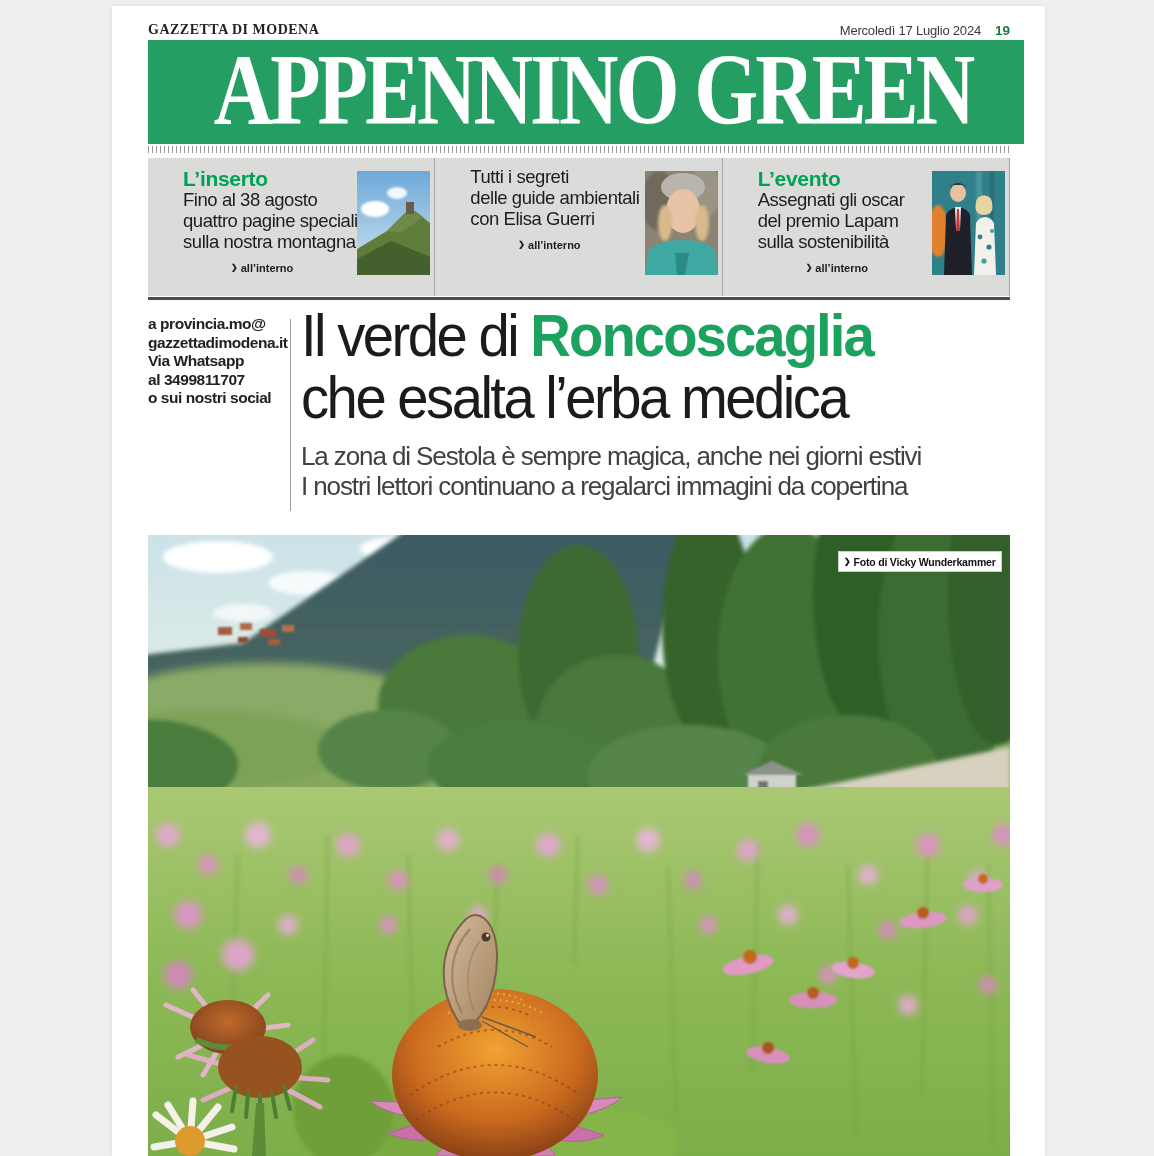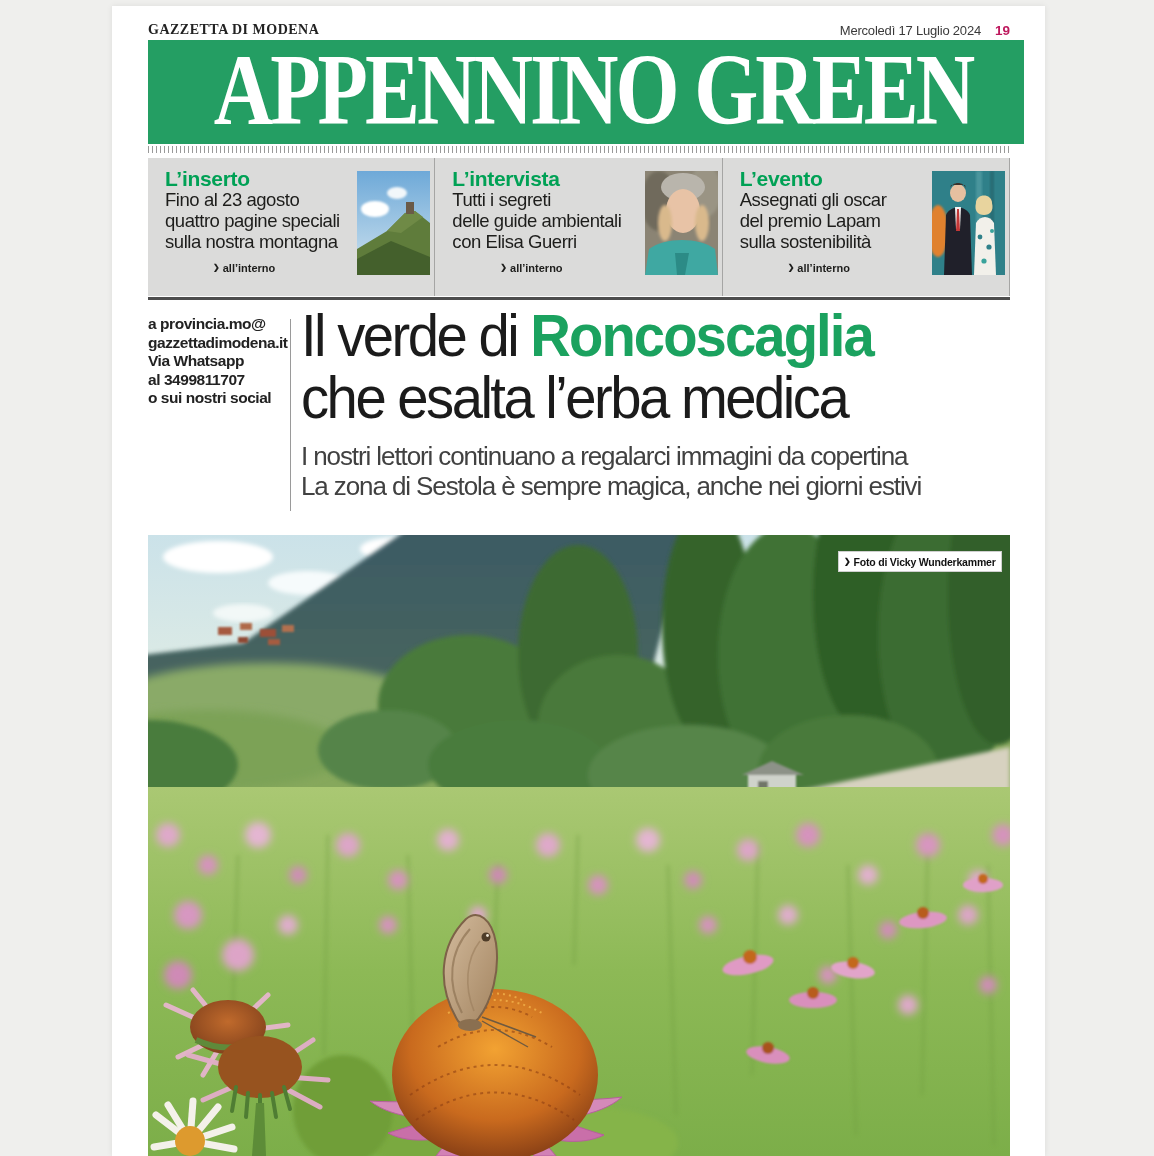--- a/index.html
+++ b/index.html
@@ -17,21 +17,21 @@
   .masthead{
     position:absolute;left:36px;top:8px;width:862px;height:24px;
     display:flex;justify-content:space-between;align-items:flex-end;
   }
   .paper-name{
     font-family:"Liberation Serif", serif;font-weight:700;font-size:14px;
     letter-spacing:.5px;color:#222;text-transform:uppercase;
   }
   .date-group{display:flex;align-items:baseline;gap:14px;margin-top:30px;}
   .date-text{font-size:13px;color:#3a3a3a;letter-spacing:-.2px;font-weight:500;}
-  .page-num{font-size:13.5px;color:#be185d;font-weight:800;}
+  .page-num{font-size:13.5px;color:#15803d;font-weight:800;}
   
   .banner{
     position:absolute;left:36px;top:34px;width:862px;height:104px;
     background:#249e63;overflow:hidden;
     display:flex;align-items:center;justify-content:center;padding-left:14px;
   }
   .banner-title{
     font-family:"Liberation Serif", serif;font-weight:700;color:#fff;
     font-size:84px;letter-spacing:-3px;white-space:nowrap;line-height:104px;
     transform:scale(.98,1.22);transform-origin:center 60%;
@@ -43,20 +43,21 @@
   }
   
   .teasers{
     position:absolute;left:36px;top:152px;width:862px;height:138px;
     background:#dbdbda;display:flex;
   }
   .teaser{
     position:relative;width:287.33px;height:100%;
     border-right:1px solid #a5a5a4;box-sizing:border-box;
     padding:9px 0 0 17px;
+    margin-left:18px;
   }
   .teaser-heading{color:#00a155;font-weight:800;font-size:21px;letter-spacing:-.3px;line-height:1.1;}
   .teaser-line{color:#1d1d1b;font-size:18.5px;font-weight:500;letter-spacing:-.45px;line-height:1.13;width:190px;}
   .teaser-link{margin:9px 0 0 48px;font-size:11px;font-weight:800;color:#1d1d1b;display:flex;align-items:center;gap:3px;}
   .mini-arrow{font-size:8px;line-height:1;}
   .thumb{position:absolute;right:4px;top:13px;width:73px;height:104px;overflow:hidden;background:#888;}
   .thumb svg{display:block;width:100%;height:100%;}
   .rule-dark{position:absolute;left:36px;top:291px;width:862px;height:3px;background:#4d4d4d;}
   
   .sidebar{
@@ -97,21 +98,21 @@
 
   <div class="banner">
     <div class="banner-title">APPENNINO GREEN</div>
   </div>
   <div class="tick-strip"></div>
 
   <div class="teasers">
 
     <div class="teaser">
       <div class="teaser-heading">L’inserto</div>
-      <div class="teaser-line">Fino al 23 agosto</div>
+      <div class="teaser-line">Fino al 38 agosto</div>
       <div class="teaser-line">quattro pagine speciali</div>
       <div class="teaser-line">sulla nostra montagna</div>
       <div class="teaser-link">
         <span class="mini-arrow">❯</span>
         <span>all’interno</span>
       </div>
       <div class="thumb">
         <svg viewBox="0 0 73 104" preserveAspectRatio="none">
           <defs>
             <linearGradient id="sky1" x1="0" y1="0" x2="0" y2="1">
@@ -127,21 +128,20 @@
           <ellipse cx="40" cy="22" rx="10" ry="6" fill="#f2f7fa" filter="url(#b1)"></ellipse>
           <path d="M0,104 L0,78 L30,60 L48,42 L58,40 L73,52 L73,104 Z" fill="#5f7c3b"></path>
           <path d="M30,60 L48,42 L58,40 L66,46 L44,62 Z" fill="#6f8a46"></path>
           <rect x="49" y="31" width="8" height="12" fill="#6a5a48"></rect>
           <path d="M0,104 L0,88 L34,70 L73,86 L73,104 Z" fill="#44602c"></path>
         </svg>
       </div>
     </div>
 
     <div class="teaser">
-      <div class="teaser-heading">L’intervista</div>
       <div class="teaser-line">Tutti i segreti</div>
       <div class="teaser-line">delle guide ambientali</div>
       <div class="teaser-line">con Elisa Guerri</div>
       <div class="teaser-link">
         <span class="mini-arrow">❯</span>
         <span>all’interno</span>
       </div>
       <div class="thumb">
         <svg viewBox="0 0 73 104" preserveAspectRatio="none">
           <defs>
@@ -207,22 +207,22 @@
     <div>Via Whatsapp</div>
     <div>al 3499811707</div>
     <div>o sui nostri social</div>
   </div>
   <div class="v-rule"></div>
 
   <div class="headline-block">
     <div class="headline-line"><span>Il verde di </span><span class="headline-strong">Roncoscaglia</span></div>
     <div class="headline-line">che esalta l’erba medica</div>
     <div class="subtitle">
+      <div>La zona di Sestola è sempre magica, anche nei giorni estivi</div>
       <div>I nostri lettori continuano a regalarci immagini da copertina</div>
-      <div>La zona di Sestola è sempre magica, anche nei giorni estivi</div>
     </div>
   </div>
 
   <div class="photo">
     <svg viewBox="0 0 862 621" preserveAspectRatio="none">
       <defs>
         <linearGradient id="skyG" x1="0" y1="0" x2="0" y2="1">
           <stop offset="0" stop-color="#cbe2e9"></stop>
             <stop offset="1" stop-color="#e3eee4"></stop>
         </linearGradient>

